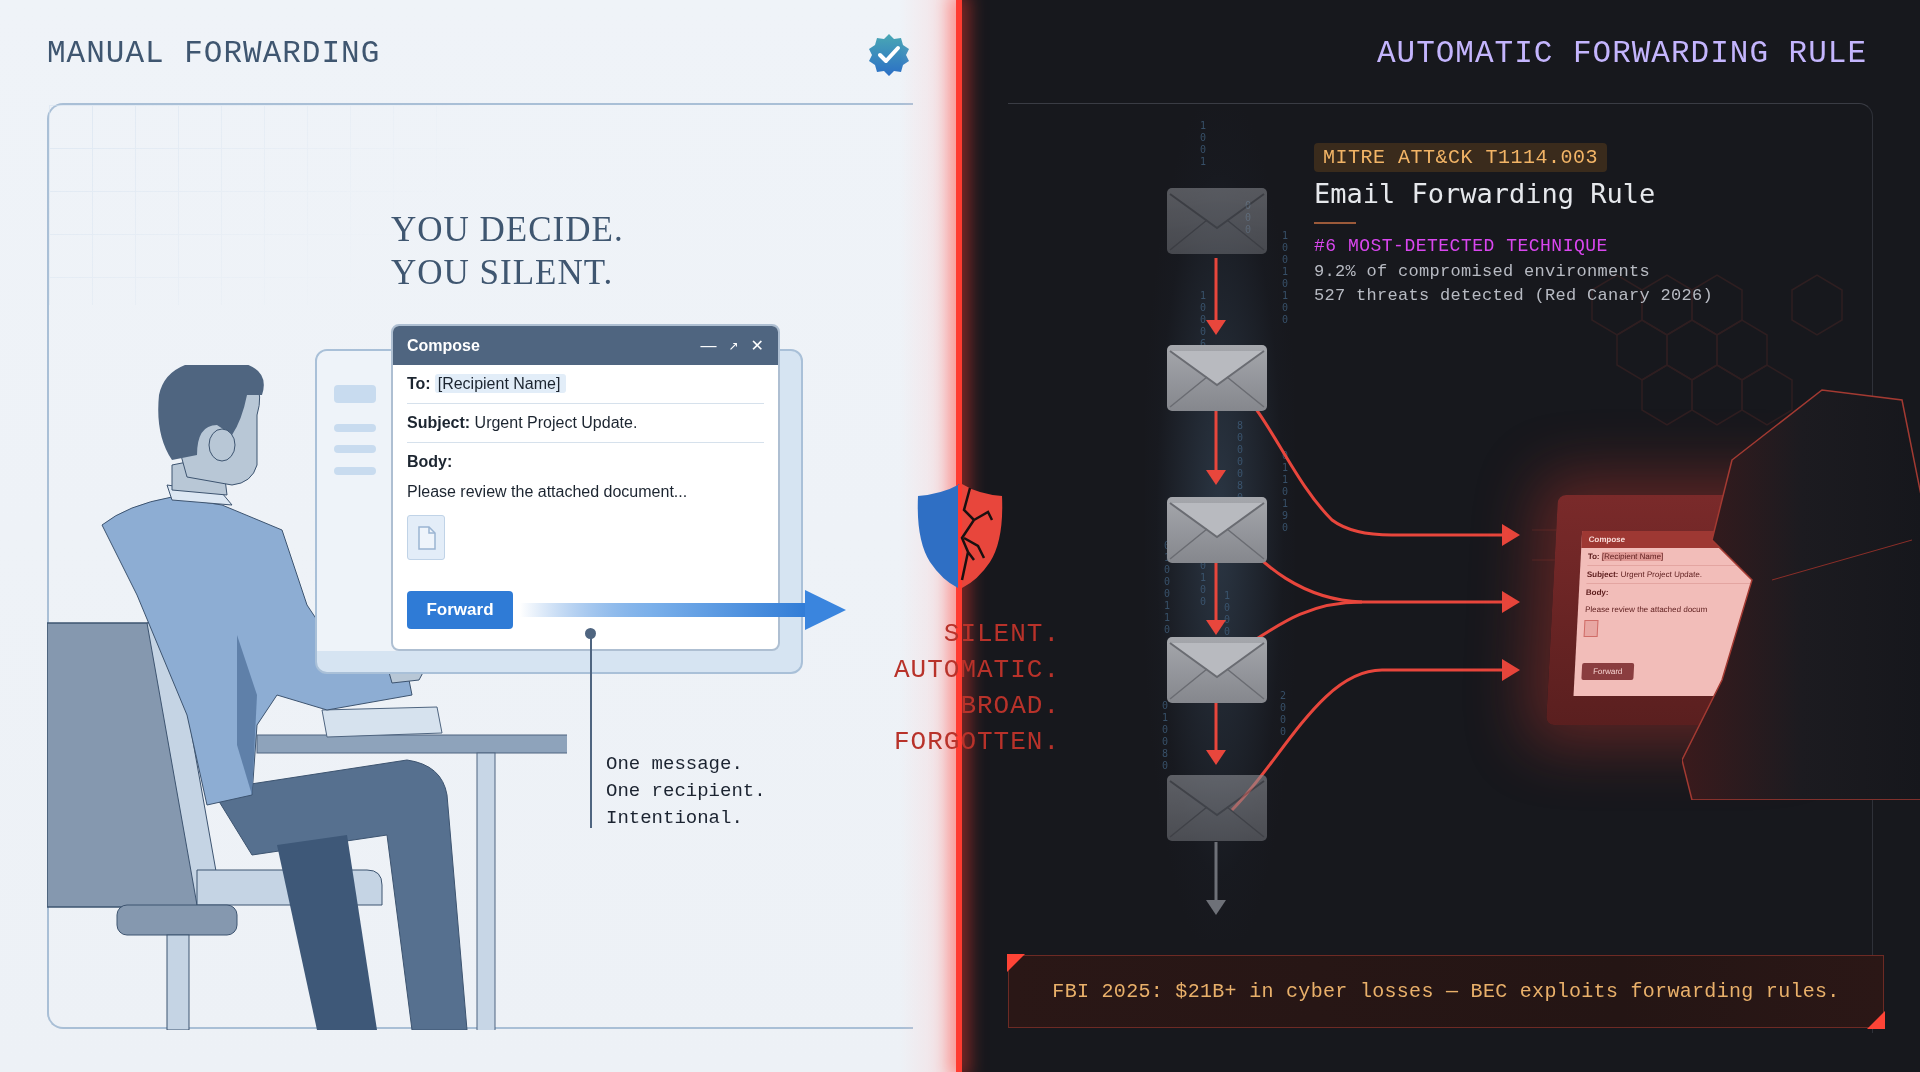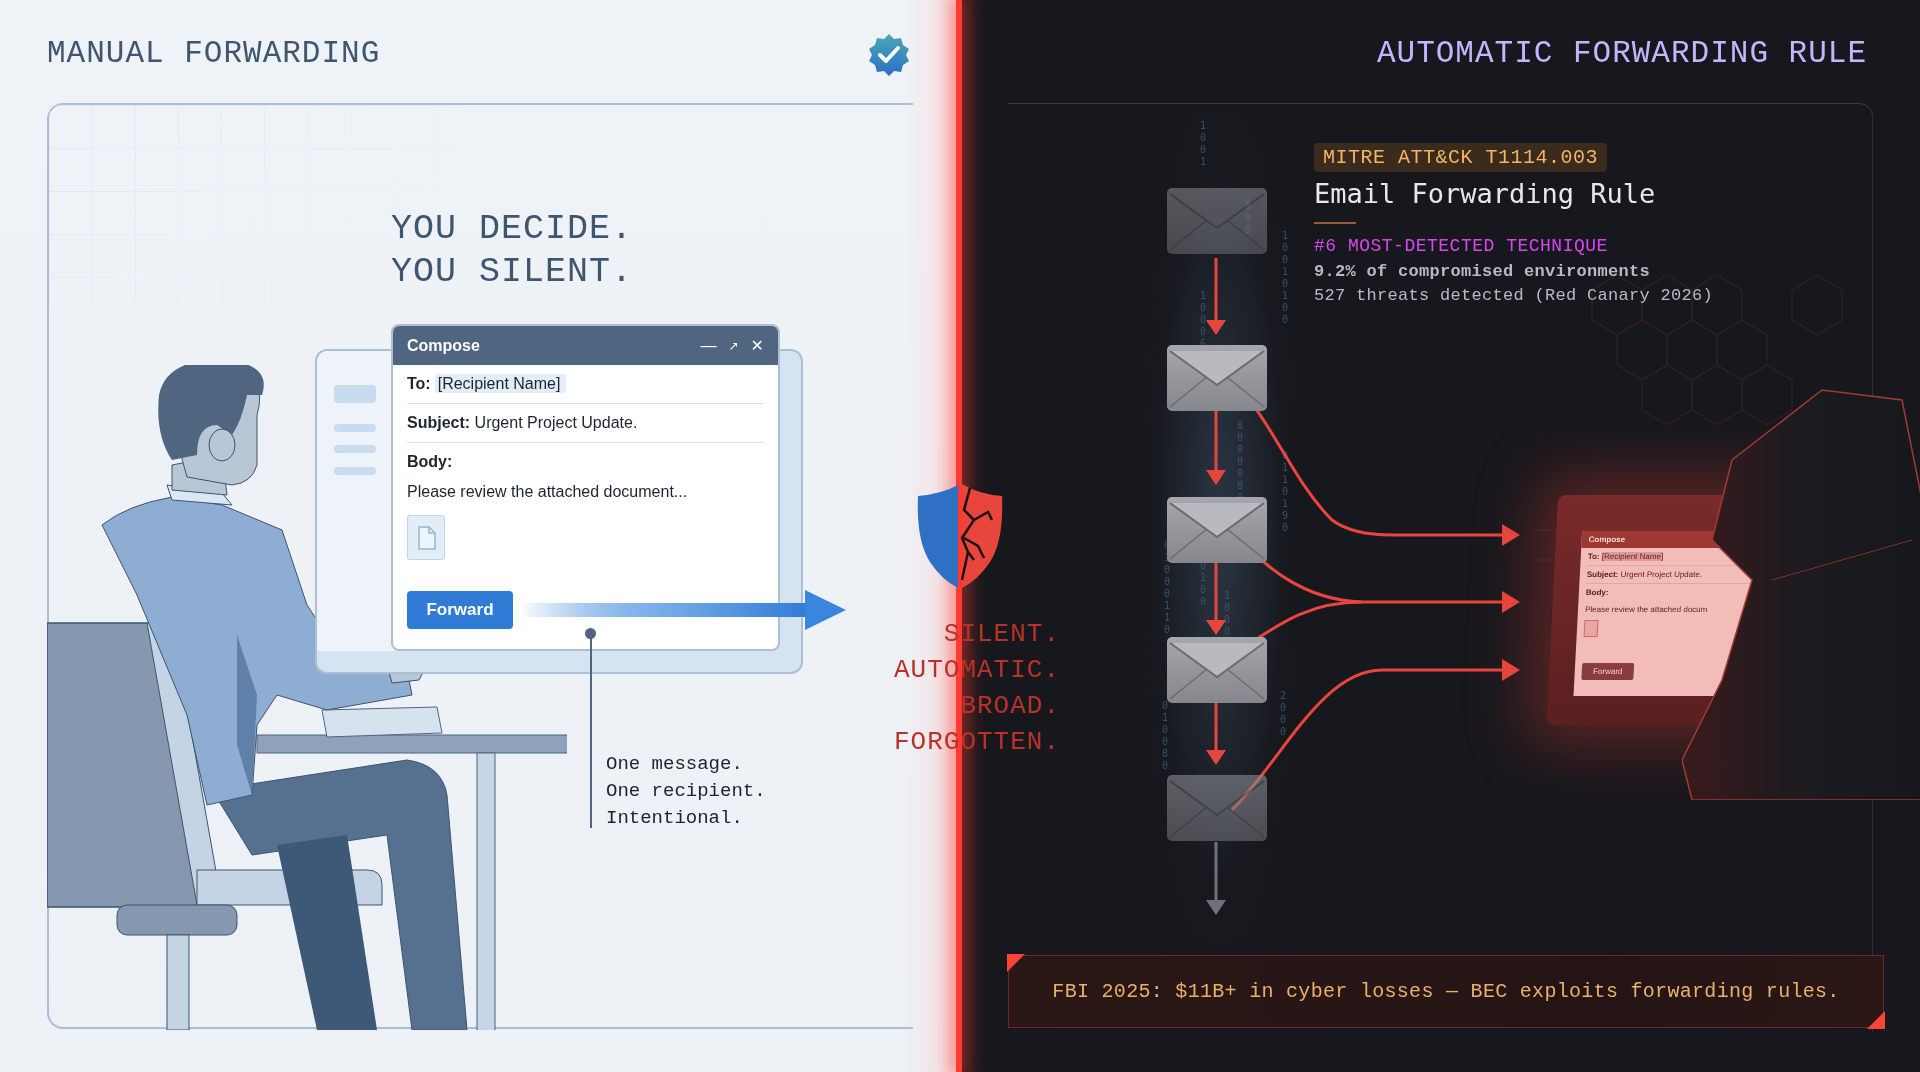--- a/index.html
+++ b/index.html
@@ -7,21 +7,21 @@
   body { position: relative; font-family: "DejaVu Sans Mono", monospace; background: #16171c; }
 
   
   .left { position: absolute; left: 0; top: 0; width: 958px; height: 1072px; background: linear-gradient(180deg, #eff3f8 0%, #edf1f6 100%); overflow: hidden; }
   .left-title { position: absolute; left: 47px; top: 36px; font-size: 31px; letter-spacing: 1px; color: #3f5670; font-family: "Liberation Mono", monospace; }
   .badge { position: absolute; left: 866px; top: 32px; width: 46px; height: 46px; }
   .left-frame { position: absolute; left: 47px; top: 103px; width: 866px; height: 926px; border: 2px solid #a9bfd6; border-right: none; border-radius: 16px 0 0 16px; border-top-right-radius: 0; }
   .left-frame .grid { position: absolute; left: 0; top: 0; width: 420px; height: 200px; opacity: .55;
     background-image: linear-gradient(#d6e2ef 1px, transparent 1px), linear-gradient(90deg, #d6e2ef 1px, transparent 1px);
     background-size: 43px 43px; -webkit-mask-image: linear-gradient(135deg, #000 10%, transparent 80%); mask-image: linear-gradient(135deg, #000 10%, transparent 80%);}
-  .tagline { position: absolute; left: 391px; top: 208px; font-family: Liberation Mono, monospace; font-size: 35px; line-height: 43px; color: #3f5670; letter-spacing: 1px; }
+  .tagline { position: absolute; left: 391px; top: 208px; font-family: Liberation Serif, serif; font-size: 35px; line-height: 43px; color: #3f5670; letter-spacing: 1px; }
 
   .monitor { position: absolute; left: 315px; top: 349px; width: 488px; height: 325px; border: 2px solid #a9c0d8; border-radius: 12px; background: #d6e4f2; }
   .monitor-inner { position: absolute; left: 0; top: 0; width: 95px; height: 300px; border-right: 2px solid #a9c0d8; background: #eef3f9; border-radius: 10px 0 0 0; }
   .sb-bar { position: absolute; left: 17px; width: 42px; border-radius: 4px; background: #c8dbef; }
   .sb-bar.b1 { top: 34px; height: 18px; }
   .sb-bar.b2 { top: 73px; height: 8px; }
   .sb-bar.b3 { top: 94px; height: 8px; }
   .sb-bar.b4 { top: 116px; height: 8px; }
 
   .compose { position: absolute; left: 391px; top: 324px; width: 389px; height: 327px; background: #fff; border: 2px solid #aebfd2; border-radius: 8px; overflow: hidden; font-family: "Liberation Sans", sans-serif; }
@@ -57,21 +57,21 @@
   .binary { position: absolute; font-size: 10px; line-height: 12px; color: #3f5d7a; width: 8px; word-break: break-all; opacity: .8; }
 
   .env { position: absolute; width: 100px; height: 66px; border-radius: 5px; background: linear-gradient(180deg, #8c8e94, #6e7076); }
   .env svg { position: absolute; left: 0; top: 0; }
 
   .mitre-tag { position: absolute; left: 352px; top: 143px; background: #3a2b1c; color: #f2b466; font-family: "Liberation Mono", monospace; font-size: 20px; padding: 3px 9px; border-radius: 4px; letter-spacing: .5px; }
   .rule-title { position: absolute; left: 352px; top: 178px; color: #e6e8ec; font-family: "DejaVu Sans Mono", monospace; font-size: 27px; }
   .rule-underline { position: absolute; left: 352px; top: 222px; width: 42px; height: 2px; background: #9b5a3a; }
   .stat-head { position: absolute; left: 352px; top: 236px; color: #d946ef; font-family: "Liberation Mono", monospace; font-size: 18px; letter-spacing: .5px; }
   .stat-line { position: absolute; left: 352px; font-family: "Liberation Mono", monospace; font-size: 17px; color: #b7bac2; letter-spacing: .3px; }
-  .stat-line.l1 { top: 262px; font-weight: bold; }
+  .stat-line.l1 { top: 262px; }
   .stat-line.l2 { top: 286px; }
 
   .hex-bg { position: absolute; left: 570px; top: 230px; width: 390px; height: 520px; opacity: .35; }
 
   .fbi-box { position: absolute; left: 46px; top: 955px; width: 876px; height: 73px; border: 1.5px solid #6d2a24; background: linear-gradient(90deg, #2a1716, #241514 70%, #2b1716); display: flex; align-items: center; justify-content: center; }
   .fbi-text { font-family: "Liberation Mono", monospace; font-size: 20px; color: #e9b06a; letter-spacing: .3px; }
   .corner { position: absolute; width: 0; height: 0; }
   .corner.tl { left: -2px; top: -2px; border-top: 18px solid #ff4436; border-right: 18px solid transparent; }
   .corner.br { right: -2px; bottom: -2px; border-bottom: 18px solid #ff4436; border-left: 18px solid transparent; }
 
@@ -323,21 +323,21 @@
           <stop offset=".5" stop-color="#1c1b20"></stop>
           <stop offset="1" stop-color="#16171c"></stop>
         </linearGradient>
       </defs>
     <path d="M50 80 L140 10 L220 20 L240 120 L240 420 L10 420 L0 380 L40 300 L70 200 L30 160 Z" fill="url(#hg)" stroke="#a33a32" stroke-width="1.5"></path>
     <path d="M90 200 L230 160" stroke="#8a2e28" stroke-width="1"></path>
   </svg>
 
   <div class="fbi-box">
     <span class="corner tl"></span>
-    <span class="fbi-text">FBI 2025: $11B+ in cyber losses — BEC exploits forwarding rules.</span>
+    <span class="fbi-text">FBI 2025: $21B+ in cyber losses — BEC exploits forwarding rules.</span>
     <span class="corner br"></span>
   </div>
 </div>
 
 <svg class="shield" viewBox="0 0 96 112">
   <path d="M48 4 Q30 14 6 16 Q4 60 18 82 Q30 100 46 108 L46 4 Z" fill="#2f6fc4"></path>
   <path d="M50 4 Q66 14 90 16 Q92 60 78 82 Q66 100 50 108 Z" fill="#e8463c"></path>
   <path d="M58 8 L52 30 L62 40 L50 58 L56 72 L50 100 M62 40 L76 32 L80 40 M52 58 L66 66 L72 78 M56 72 L62 80" stroke="#1a1010" stroke-width="2.5" fill="none"></path>
 </svg>
 <div class="center-words">

